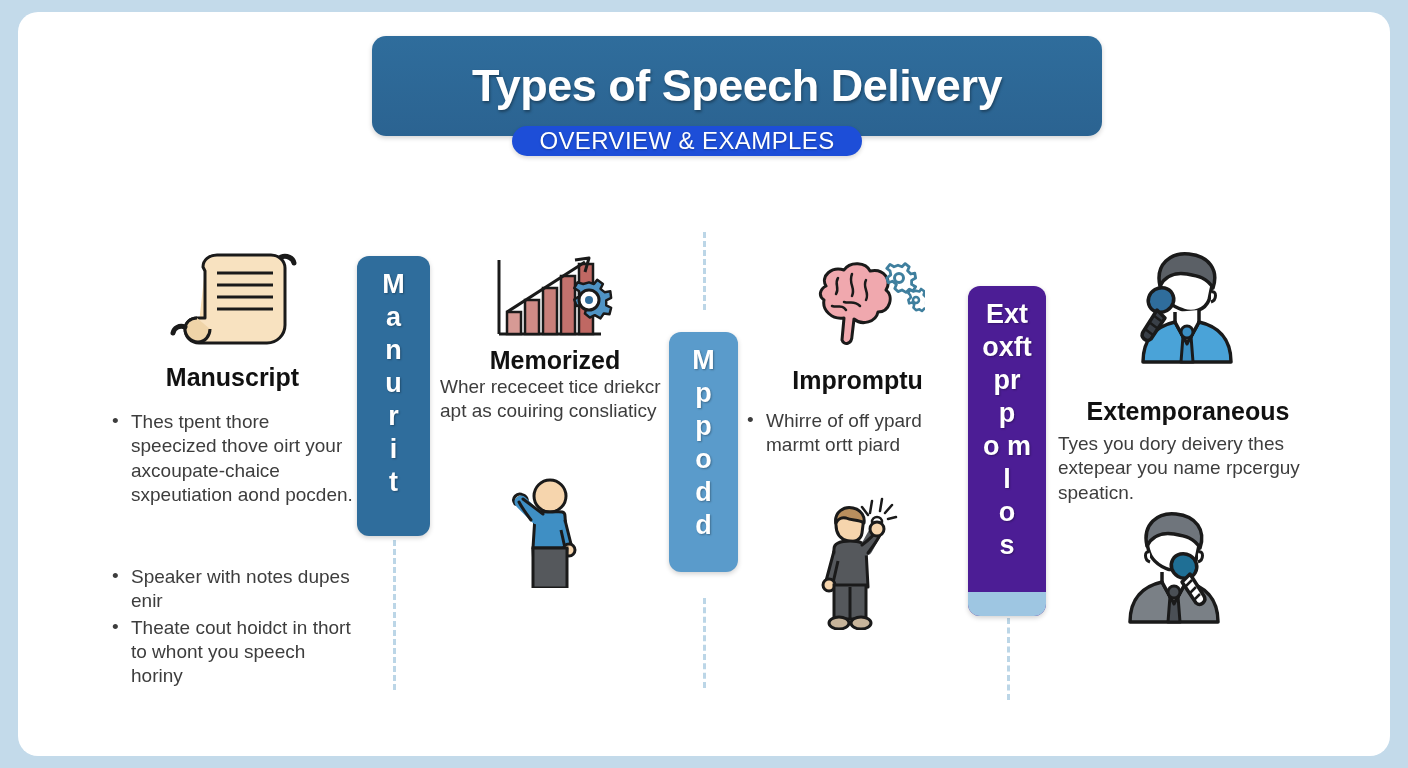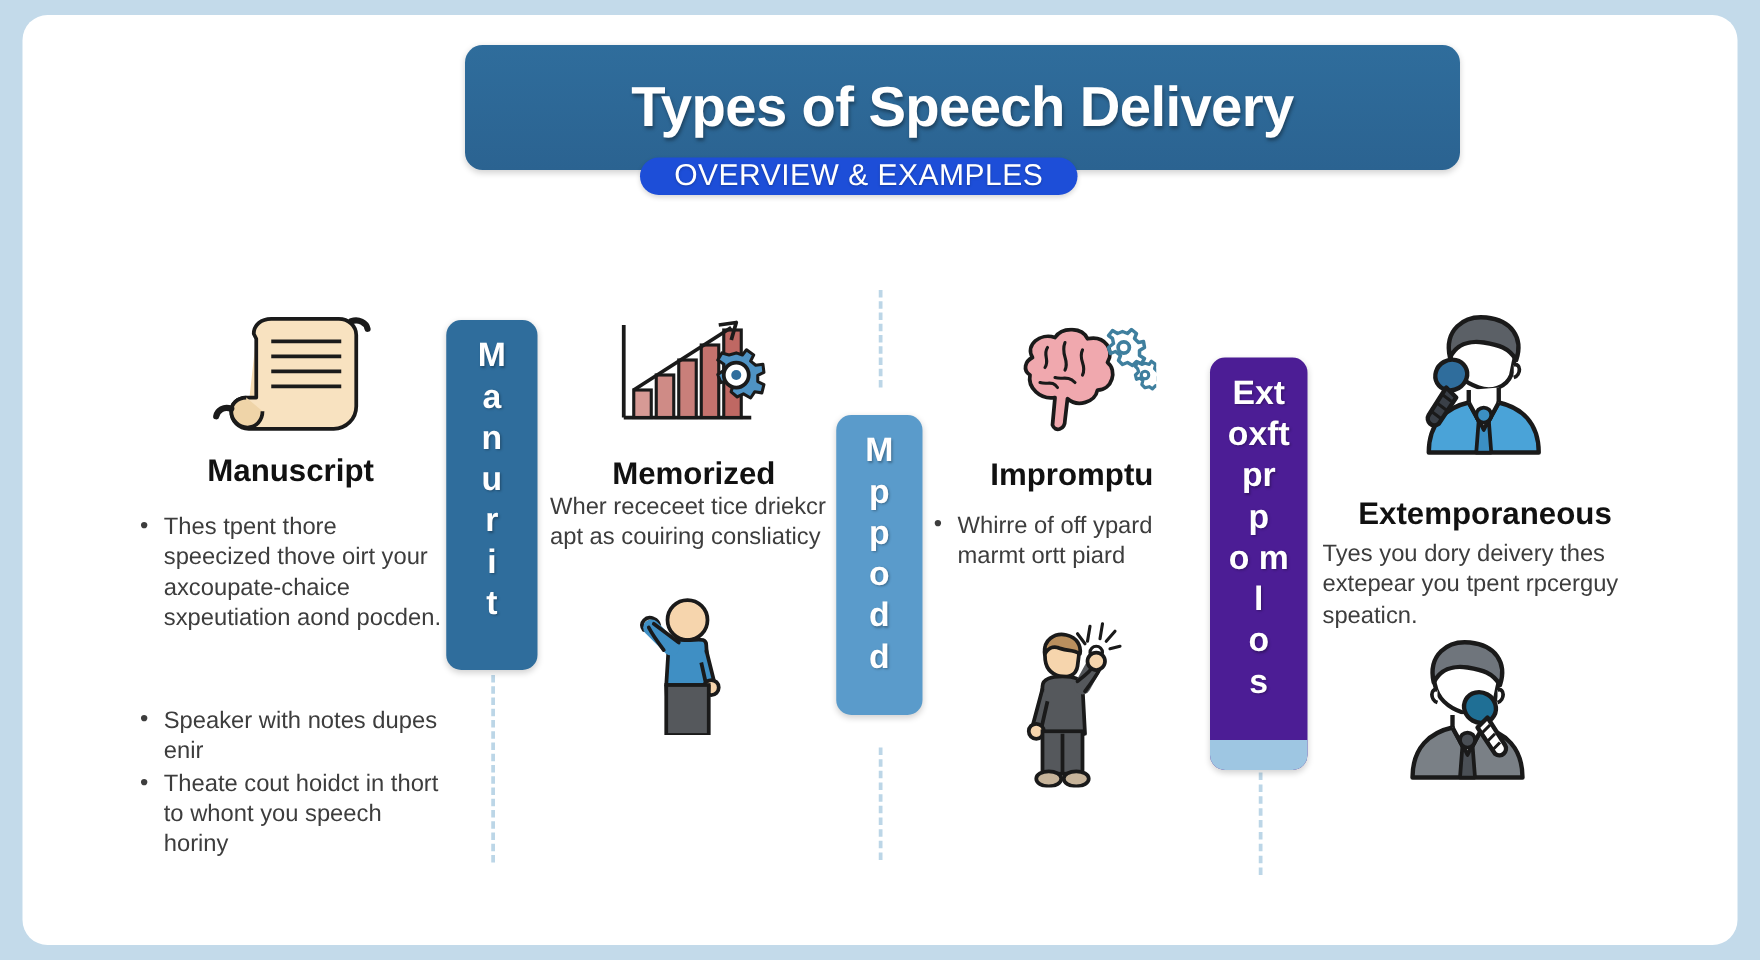--- a/index.html
+++ b/index.html
@@ -19,21 +19,21 @@
     left: 18px; top: 12px;
     width: 1372px; height: 744px;
     background: #ffffff;
     border-radius: 20px;
   }
 
   
   .title-banner {
     position: absolute;
     left: 372px; top: 36px;
-    width: 796px; height: 100px;
+    width: 730px; height: 100px;
     background: linear-gradient(180deg,#2f6d9c 0%, #2b6391 100%);
     border-radius: 14px;
     display: flex; align-items: center; justify-content: center;
     box-shadow: 0 2px 5px rgba(0,0,0,0.18);
   }
   .title-banner .t {
     color: #ffffff;
     font-size: 45px;
     font-weight: bold;
     letter-spacing: -0.5px;
@@ -125,21 +125,21 @@
   
   .col1 { left: 110px; top: 248px; width: 245px; }
   .col1 .icon-wrap { height: 105px; display:flex; align-items:flex-end; justify-content:center; }
   .col1 .col-title { margin-top: 10px; }
   .col1 .bullets { margin-top: 18px; }
   .col1-bullets2 { position: absolute; left: 110px; top: 565px; width: 250px; }
 
   
   .col2 { left: 440px; top: 248px; width: 230px; }
   .col2 .icon-wrap { height: 98px; display:flex; align-items:flex-end; justify-content:center; }
-  .col2 .col-title { margin-top: 19px; }
+  .col2 .col-title { margin-top: 0; }
   .col2 .body-text { text-align: left; }
   .col2-figure { position: absolute; left: 495px; top: 468px; }
 
   
   .col3 { left: 745px; top: 262px; width: 225px; }
   .col3 .icon-wrap { height: 92px; display:flex; align-items:flex-end; justify-content:center; }
   .col3 .col-title { margin-top: 12px; }
   .col3 .bullets { margin-top: 14px; }
   .col3-figure { position: absolute; left: 810px; top: 495px; }
 
@@ -329,21 +329,21 @@
         <path d="M30 114 C30 90 44 78 62 74 L74 96 L86 74 C104 78 118 90 118 114 Z" fill="#4aa3d8" stroke="#1a1a1a" stroke-width="3.5" stroke-linejoin="round"></path>
         <path d="M62 74 L74 96 L86 74" fill="#ffffff" stroke="#1a1a1a" stroke-width="3.5" stroke-linejoin="round"></path>
         <path d="M70 88 L74 96 L78 88 L80 114 L68 114 Z" fill="#3b8fc4" stroke="#1a1a1a" stroke-width="3" stroke-linejoin="round"></path>
         <circle cx="74" cy="84" r="6" fill="#3b8fc4" stroke="#1a1a1a" stroke-width="3"></circle>
         <ellipse cx="48" cy="52" rx="13" ry="12" fill="#2f6d9c" stroke="#1a1a1a" stroke-width="3.5" transform="rotate(-30 48 52)"></ellipse>
         <path d="M44 62 L30 84 C27 89 33 95 38 91 L52 70 Z" fill="#3a4048" stroke="#1a1a1a" stroke-width="3.5" stroke-linejoin="round"></path>
         <path d="M40 67 L48 73 M36 74 L44 80 M32 81 L40 87" stroke="#1a1a1a" stroke-width="2.5"></path>
       </svg>
     </div>
     <div class="col-title">Extemporaneous</div>
-    <div class="body-text">Tyes you dory deivery thes extepear you tpent rpcerguy speaticn.</div>
+    <div class="body-text">Tyes you dory deivery thes extepear you name rpcerguy speaticn.</div>
   </div>
   <div class="col4-figure2">
     <svg width="148" height="118" viewBox="0 0 148 118">
       <path d="M48 40 C42 18 58 6 76 8 C94 10 104 24 98 42 L96 52 C92 62 80 66 70 62
                C58 58 50 50 48 40 Z" fill="#ffffff" stroke="#1a1a1a" stroke-width="3.5" stroke-linejoin="round"></path>
       <path d="M47 38 C42 16 58 4 76 6 C96 8 106 22 100 40
                C94 30 86 28 74 26 C62 24 52 28 47 38 Z" fill="#6f757c" stroke="#1a1a1a" stroke-width="3.5" stroke-linejoin="round"></path>
       <path d="M50 44 C44 42 44 52 50 54" fill="#ffffff" stroke="#1a1a1a" stroke-width="3"></path>
       <path d="M98 44 C104 42 104 52 98 54" fill="#ffffff" stroke="#1a1a1a" stroke-width="3"></path>
       <path d="M62 64 L62 76 C62 82 86 82 86 76 L86 62" fill="#ffffff" stroke="#1a1a1a" stroke-width="3.5"></path>

